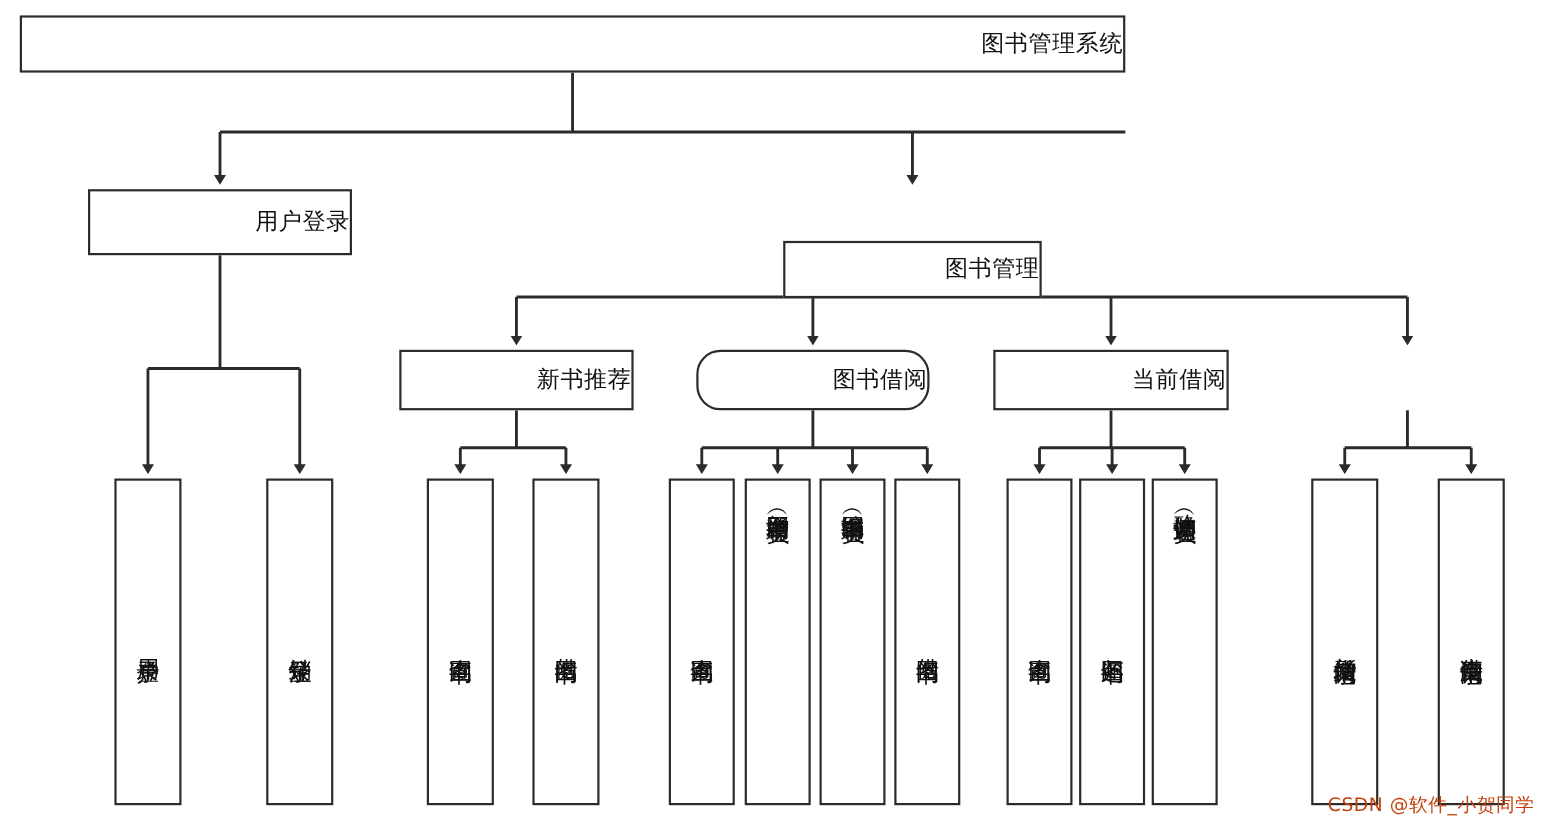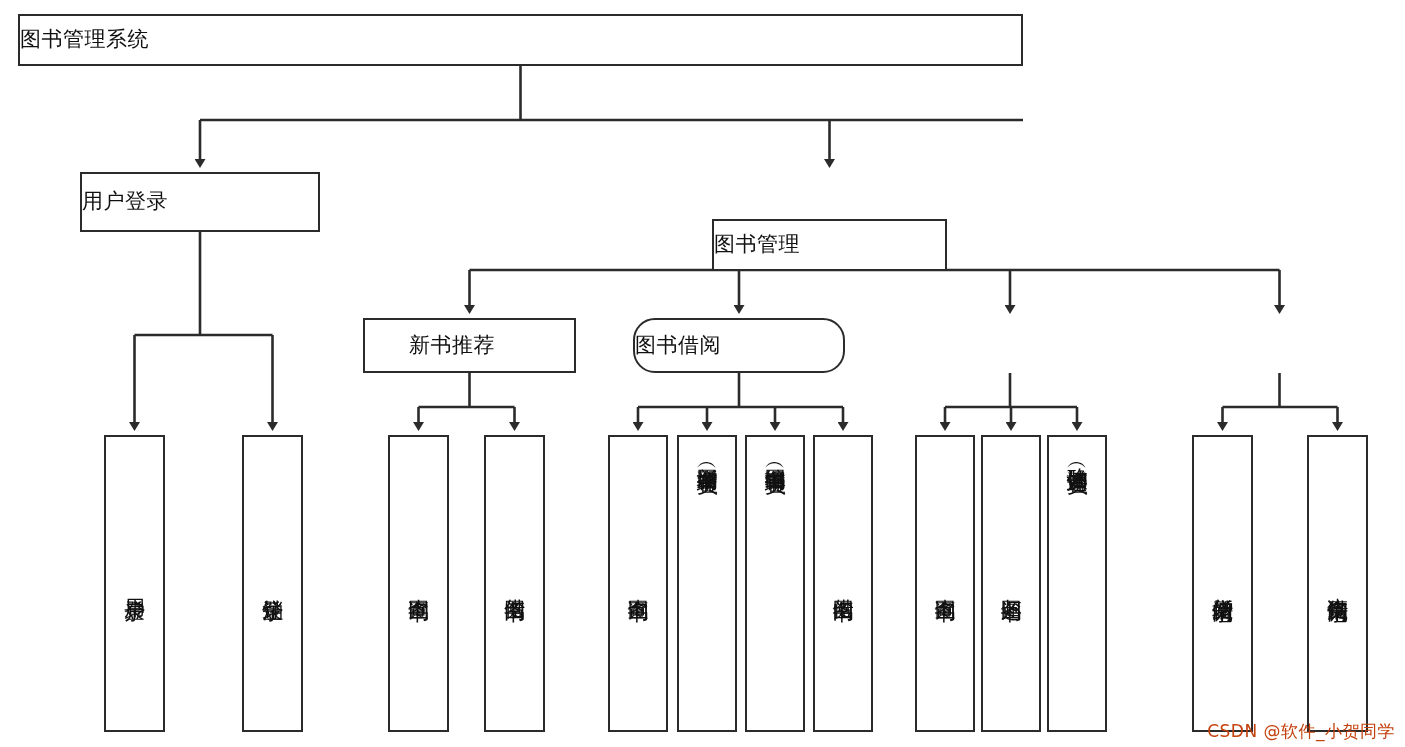--- a/index.html
+++ b/index.html
@@ -27,21 +27,21 @@
     height: 747px;
     display: block;
   }
   .node {
     position: absolute;
     box-sizing: border-box;
     background: #ffffff;
     border: 2px solid #2b2b2b;
     display: flex;
     align-items: center;
-    justify-content: flex-start;
+    justify-content: flex-end;
     color: #111111;
   }
   .node-h .node-label {
     font-size: 21px;
     line-height: 1.1;
     letter-spacing: 0.5px;
     white-space: nowrap;
   }
   .node-v {
     align-items: flex-start;
@@ -154,20 +154,23 @@
   </div>
 
   <div class="node node-h" style="left:363px; top:318px; width:213px; height:55px;padding-left:44px;">
     <span class="node-label">新书推荐</span>
   </div>
 
   <div class="node node-h" style="left:633px; top:318px; width:212px; height:55px;border-radius:22px;">
     <span class="node-label">图书借阅</span>
   </div>
 
+  <div class="node node-h" style="left:903px; top:318px; width:214px; height:55px;">
+    <span class="node-label">当前借阅</span>
+  </div>
 
 
   <div class="node node-v node-v-center" style="left:104px; top:435px; width:61px; height:297px;">
     <span class="node-label">用户登录</span>
   </div>
 
   <div class="node node-v node-v-center" style="left:242px; top:435px; width:61px; height:297px;">
     <span class="node-label">注销登录</span>
   </div>
 

